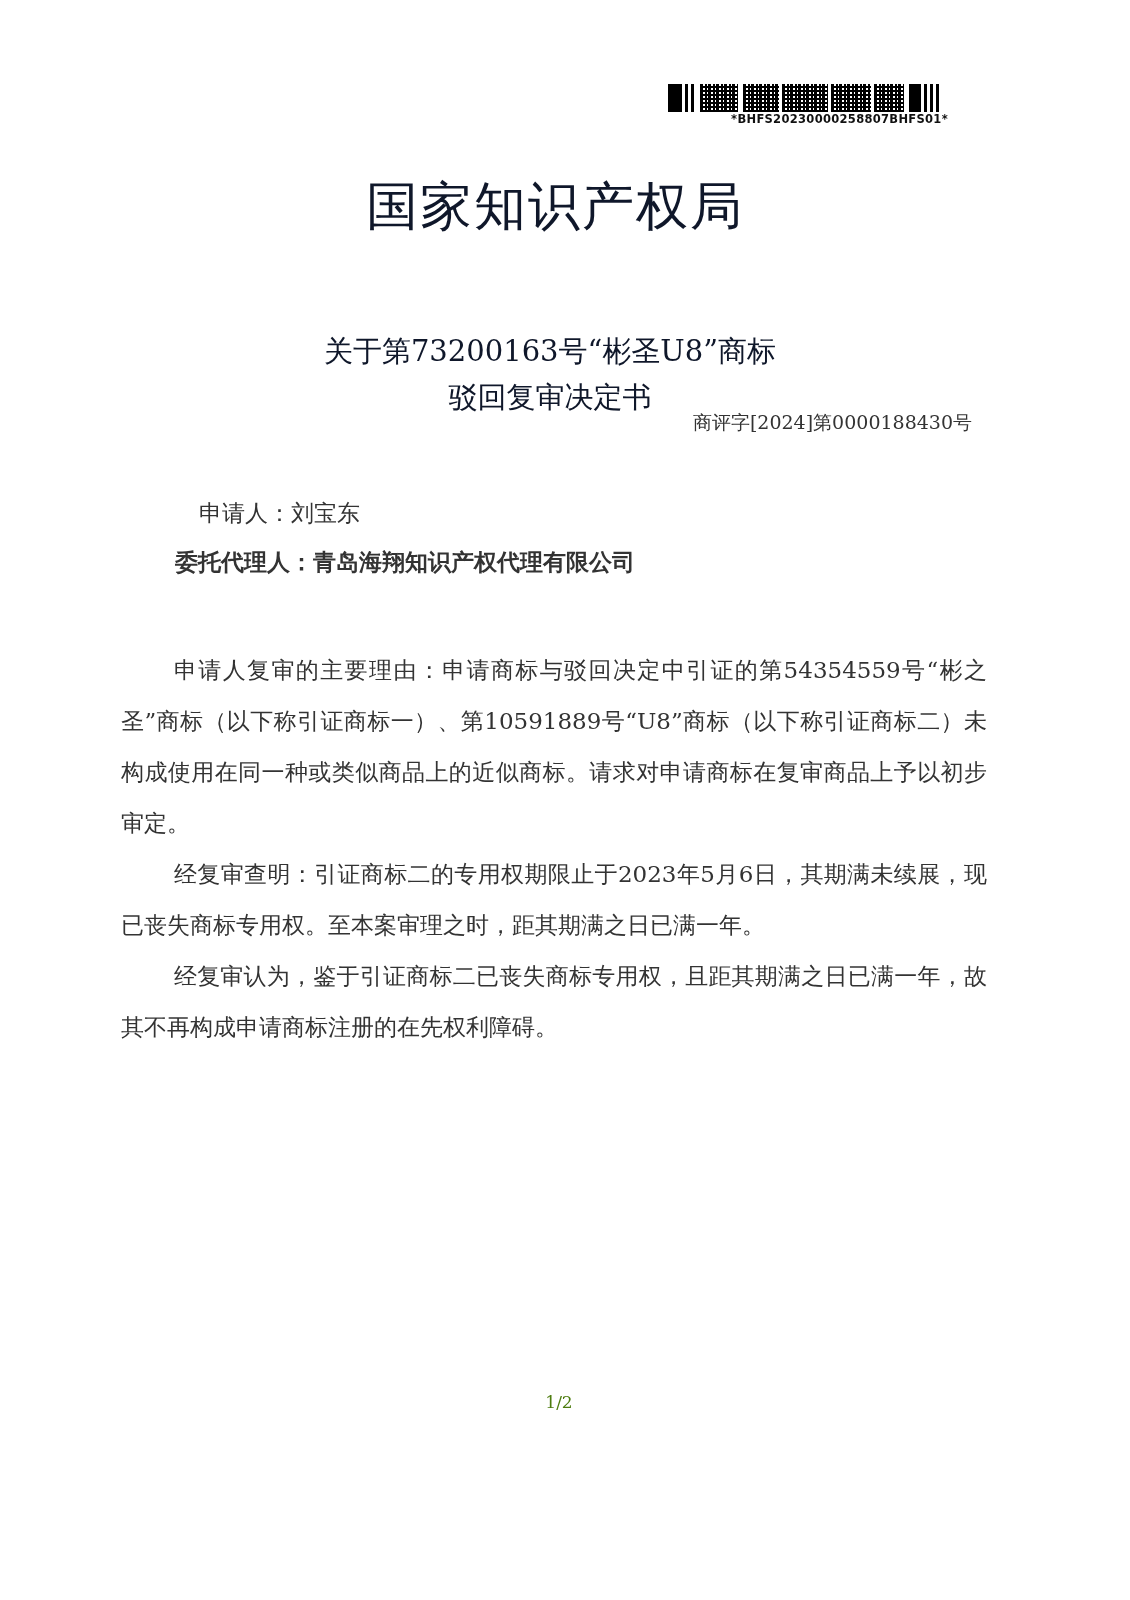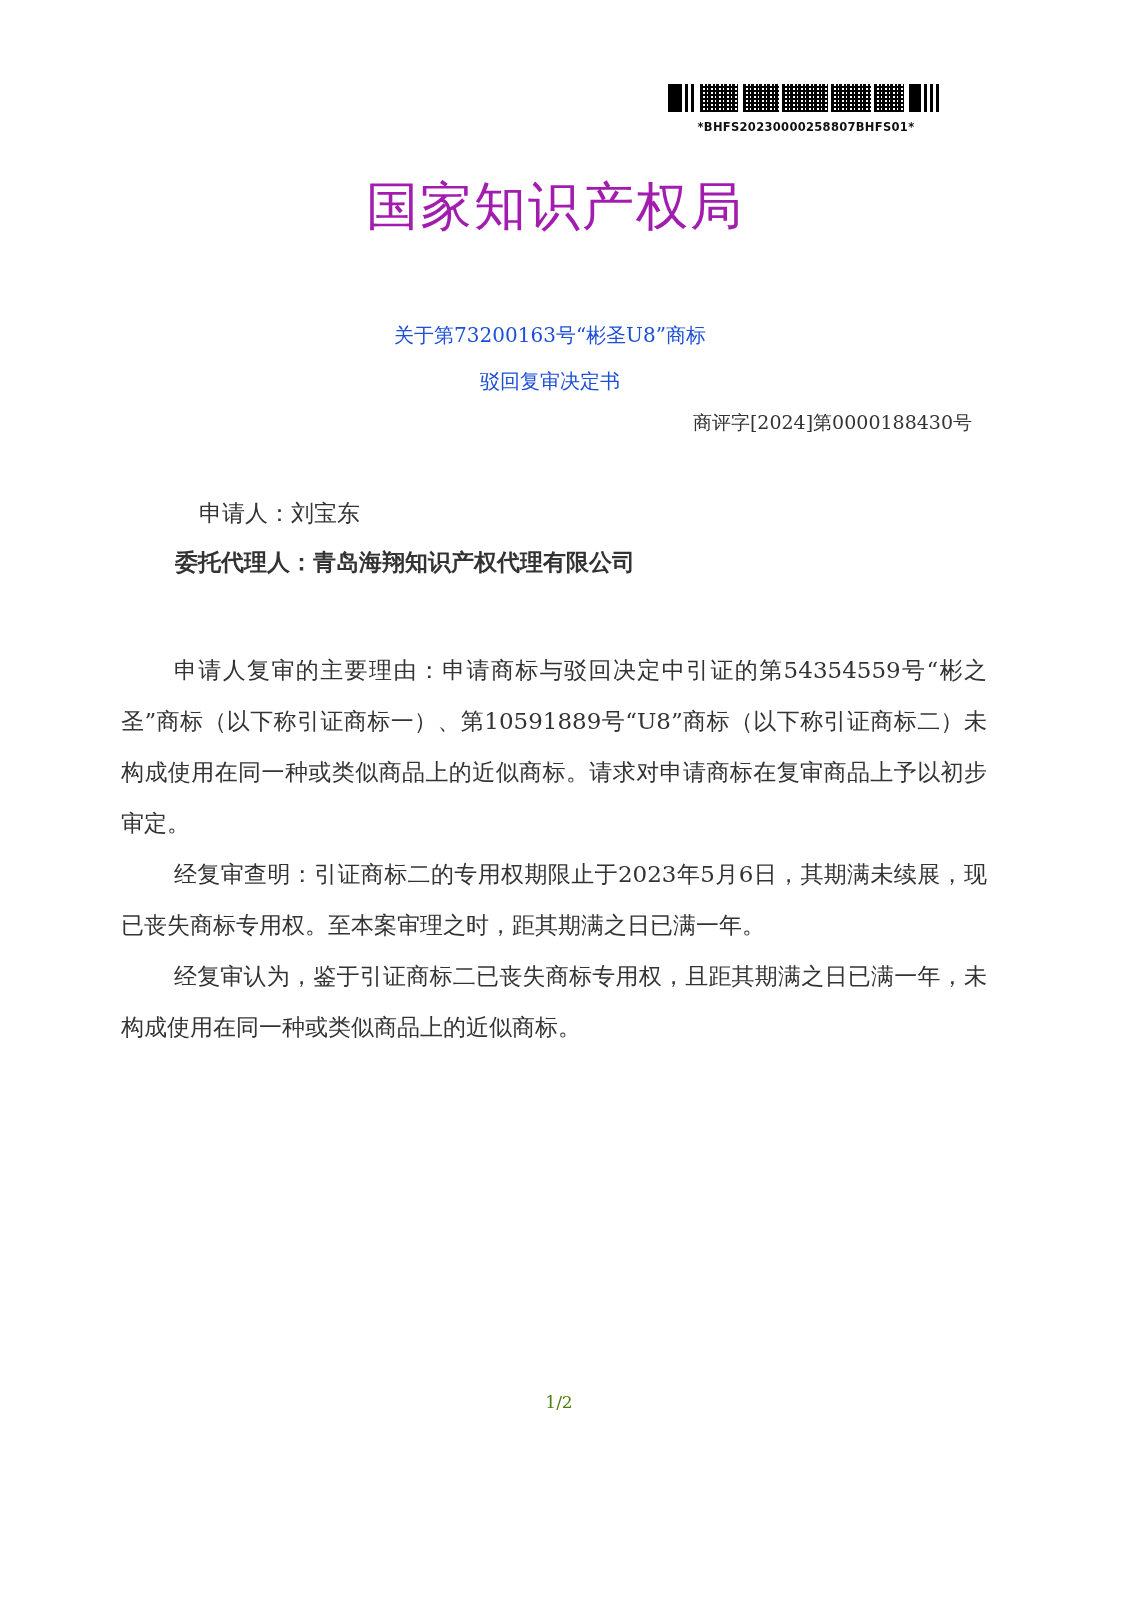--- a/index.html
+++ b/index.html
@@ -37,42 +37,43 @@
         repeating-linear-gradient(90deg, #000 0 3px, #fff 3px 5px, #000 5px 7px, #fff 7px 8px),
         repeating-linear-gradient(0deg, #000 0 2px, #fff 2px 4px);
       background-blend-mode: multiply;
     }
     .barcode-text {
       font-family: "DejaVu Sans", sans-serif;
       font-size: 11.5px;
       font-weight: bold;
       letter-spacing: 0.3px;
       color: #111;
-      margin-top: 8px;
+      margin-top: 0;
+      text-align: right;
     }
     .agency {
       position: absolute;
       top: 172px;
       left: 0;
       width: 1110px;
       text-align: center;
       font-family: "DejaVu Sans", sans-serif;
       font-size: 52px;
-      color: #a21caf;
+      color: #0f172a;
       letter-spacing: 2px;
     }
     .title {
       position: absolute;
-      top: 312px;
+      top: 328px;
       left: 0;
       width: 1100px;
       text-align: center;
-      font-size: 20px;
+      font-size: 29px;
       line-height: 46px;
-      color: #1d4ed8;
+      color: #0f172a;
     }
     .docno {
       position: absolute;
       top: 410px;
       right: 158px;
       font-size: 19px;
       color: #333;
     }
     .party {
       position: absolute;
@@ -150,16 +151,16 @@
 <div class="party p1">
   <span>申请人：</span><span>刘宝东</span>
 </div>
 <div class="party p2">
   <span>委托代理人：</span><span>青岛海翔知识产权代理有限公司</span>
 </div>
 
 <div class="body-text">
   <p>申请人复审的主要理由：申请商标与驳回决定中引证的第54354559号“彬之圣”商标（以下称引证商标一）、第10591889号“U8”商标（以下称引证商标二）未构成使用在同一种或类似商品上的近似商标。请求对申请商标在复审商品上予以初步审定。</p>
   <p>经复审查明：引证商标二的专用权期限止于2023年5月6日，其期满未续展，现已丧失商标专用权。至本案审理之时，距其期满之日已满一年。</p>
-  <p>经复审认为，鉴于引证商标二已丧失商标专用权，且距其期满之日已满一年，未构成使用在同一种或类似商品上的近似商标。</p>
+  <p>经复审认为，鉴于引证商标二已丧失商标专用权，且距其期满之日已满一年，故其不再构成申请商标注册的在先权利障碍。</p>
 </div>
 
 <div class="page-num">1/2</div>
 
 </body></html>

